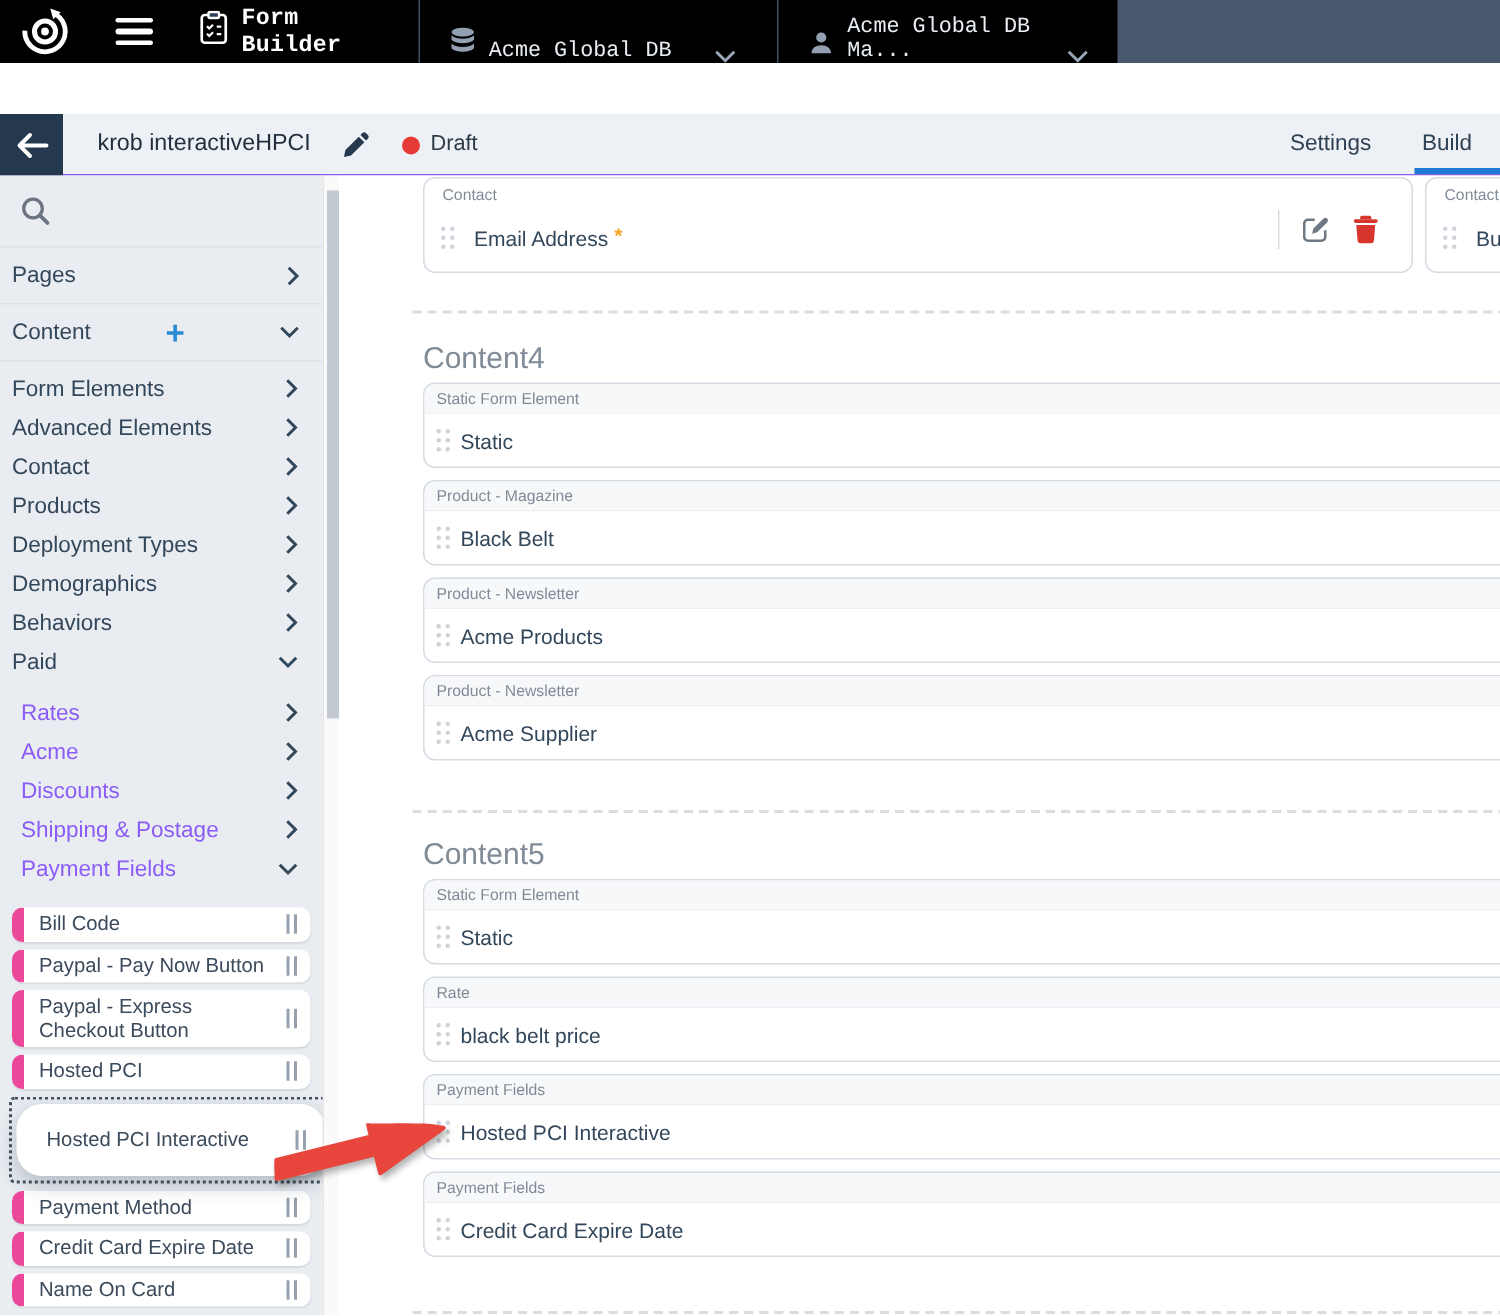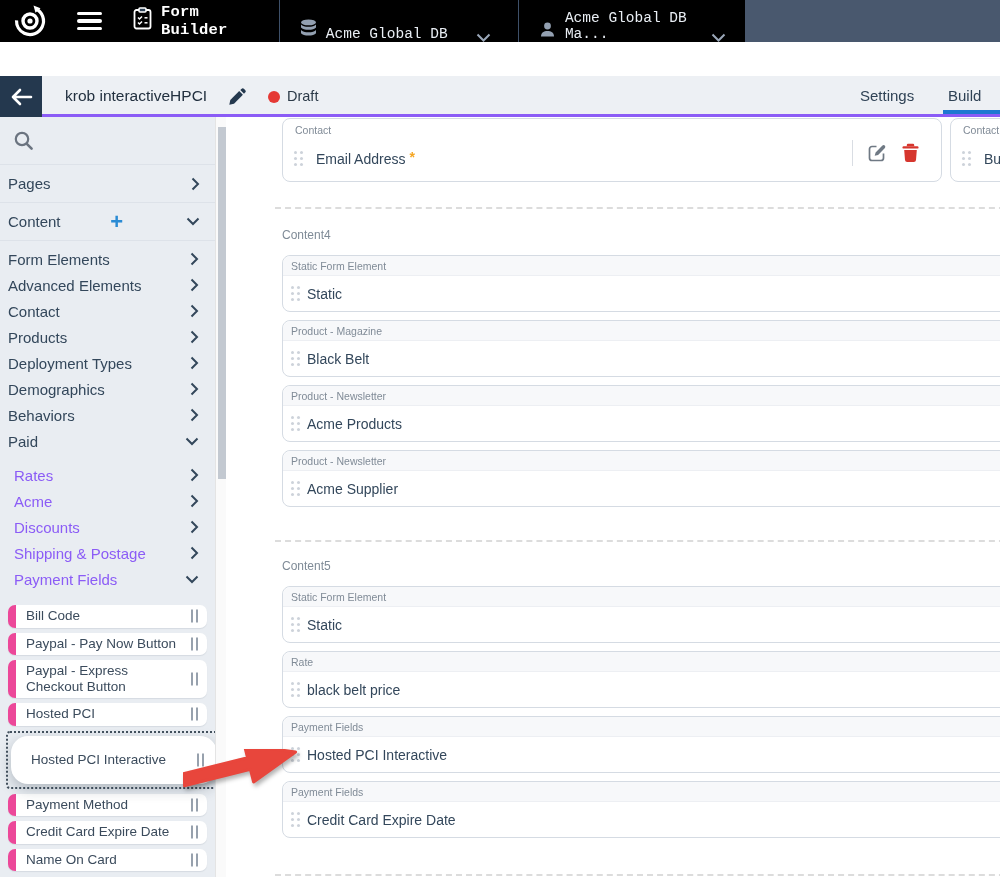--- a/index.html
+++ b/index.html
@@ -19,21 +19,21 @@
   .tb-divider { width:1px; height:42px; background:#3e5069; margin-left:11px; }
   .selector { display:flex; align-items:flex-end; gap:9px; height:42px; cursor:pointer;
               color:#e9eef4; font-size:14.5px; font-weight:500; }
   .sel-db { width:238px; padding-left:20px; }
   .sel-acct { width:237px; padding-left:20px; }
   .selector .chev { margin-left:auto; margin-right:16px; display:flex; }
   .sel-acct .chev { margin-right:19px; }
 
   
   .header { position:absolute; left:0; top:76px; width:1000px; height:41px; background:#edf0f4;
-            border-bottom:3px solid #8b5cf6; }
+            border-bottom:1px solid #8b5cf6; }
   .back-btn { position:absolute; left:0; top:0; width:42px; height:41px; background:#24384e;
               display:flex; align-items:center; justify-content:center; cursor:pointer; }
   .form-title { position:absolute; left:65px; top:11px; font-size:15.5px; color:#22303f; font-weight:500; }
   .title-pencil { position:absolute; left:228px; top:12px; cursor:pointer; display:flex; }
   .draft-dot { position:absolute; left:268px; top:15px; width:12px; height:12px; border-radius:50%; background:#e53935; }
   .draft-label { position:absolute; left:287px; top:12px; font-size:14.5px; color:#2c3a48; }
   .tab { position:absolute; top:11px; font-size:15px; color:#2f4255; cursor:pointer; }
   .tab-settings { left:860px; }
   .tab-build { left:948px; font-weight:500; }
   .build-underline { position:absolute; left:943px; bottom:0; width:57px; height:4px; background:#1f78d1; }
@@ -72,21 +72,21 @@
                box-shadow:0 5px 14px rgba(30,45,60,.28); cursor:grabbing; }
   .drag-card .handle { right:13px; }
 
   .sb-scrollbar { position:absolute; left:215px; top:117px; width:11px; height:760px; background:#fafafa;
                   border-left:1px solid #e4e4e4; }
   .sb-thumb { position:absolute; left:1.5px; top:10px; width:8px; height:352px; background:#c3c9d1; cursor:pointer; }
 
   
   .canvas { position:absolute; left:226px; top:117px; width:774px; height:760px; background:#fff; overflow:hidden; }
   .dashed-sep { position:absolute; left:49px; width:740px; border-top:2px dashed #dcdcdc; }
-  .section-title { position:absolute; left:56px; font-size:12px; color:#7f8b97; }
+  .section-title { position:absolute; left:56px; font-size:20px; color:#7f8b97; }
 
   .fcard { position:absolute; left:56px; width:736px; background:#fff; border:1px solid #d5dbe3; border-radius:8px; }
   .fcard-head { height:20px; background:#f7f8fa; border-bottom:1px solid #edeff3; border-radius:8px 8px 0 0;
                 display:flex; align-items:center; padding-left:8px; font-size:10.5px; color:#808b97; }
   .fcard-body { height:35px; display:flex; align-items:center; padding-left:8px; gap:7px;
                 font-size:14px; font-weight:500; color:#33475b; }
   .dots { position:relative; width:9px; height:15px; flex:0 0 9px; cursor:grab; }
   .dots::before { content:""; position:absolute; left:0; top:0; width:3px; height:3px; border-radius:50%;
                   background:#cdd3da;
                   box-shadow:6px 0 0 #cdd3da, 0 6px 0 #cdd3da, 6px 6px 0 #cdd3da, 0 12px 0 #cdd3da, 6px 12px 0 #cdd3da; }

